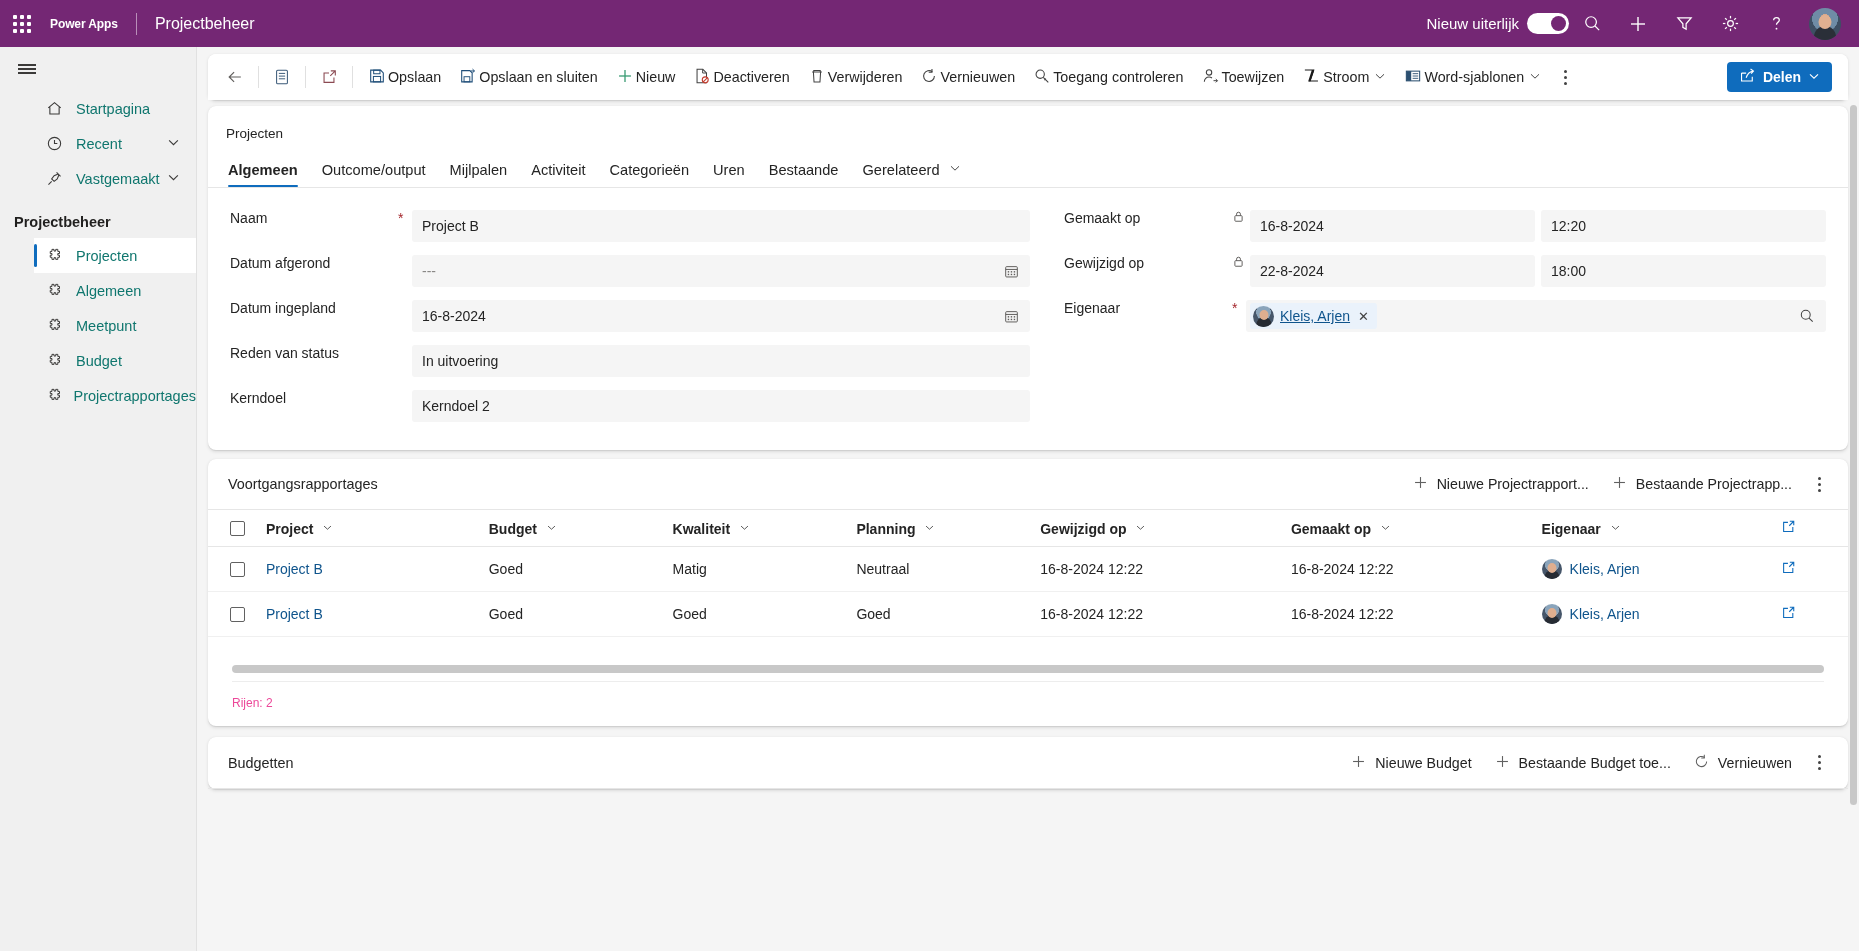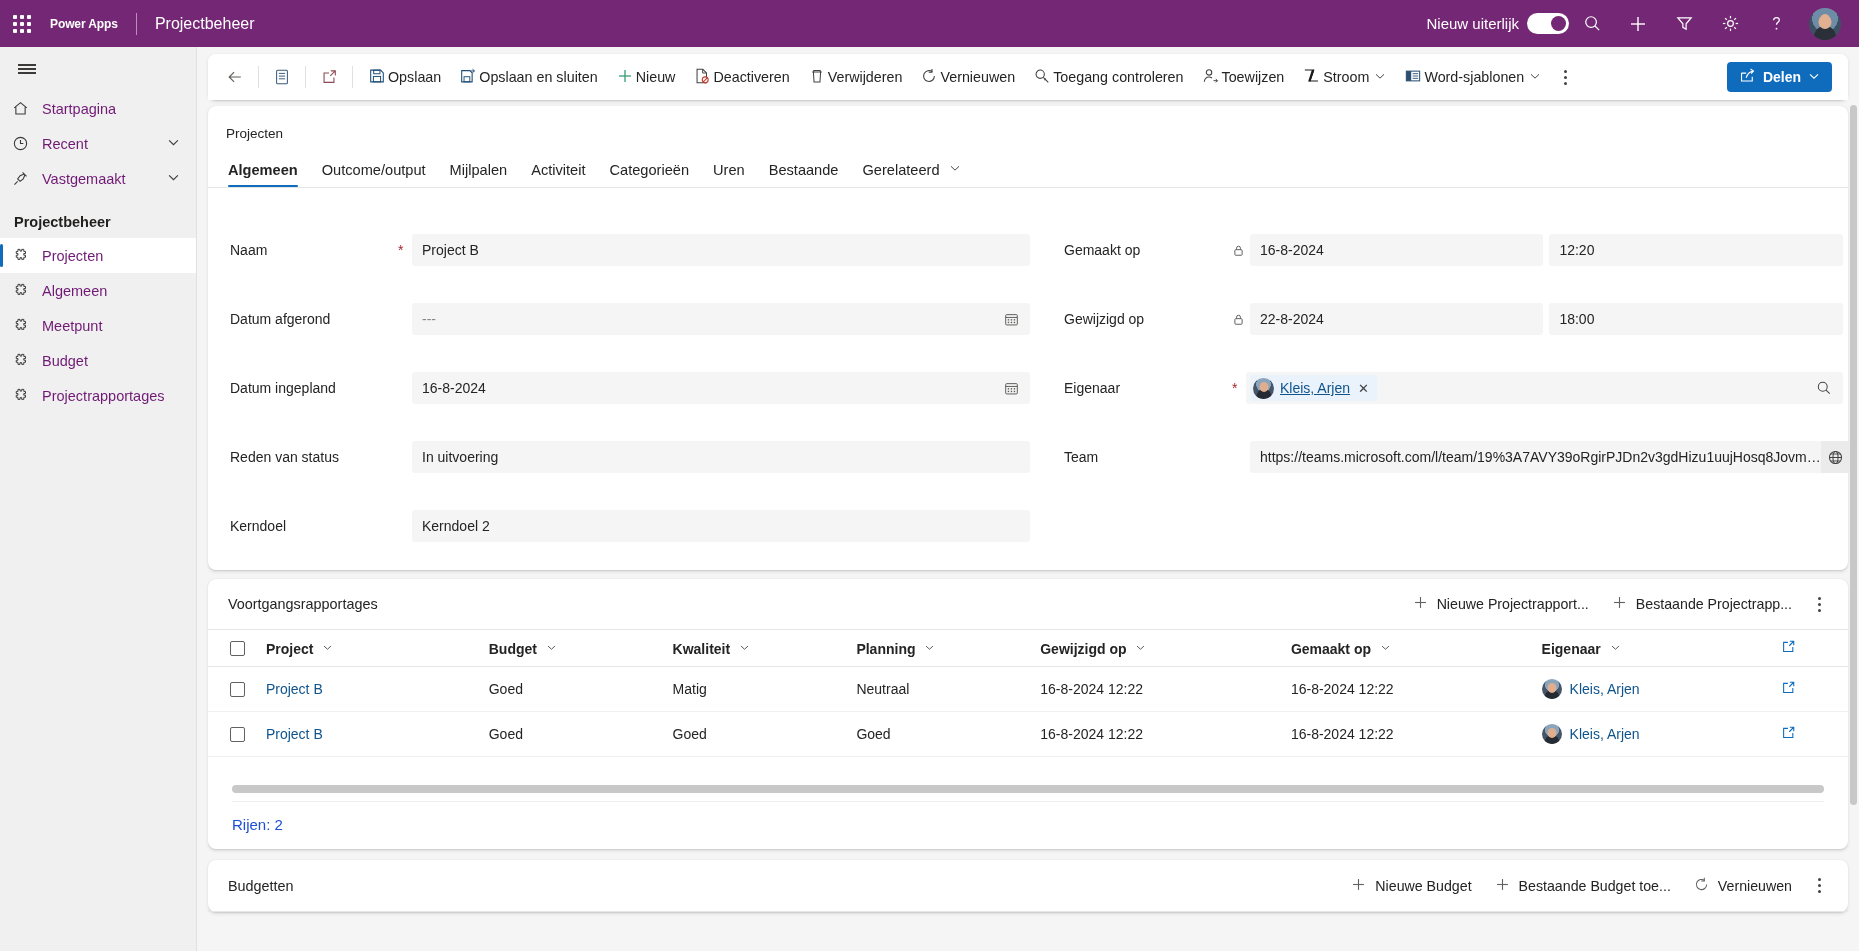--- a/index.html
+++ b/index.html
@@ -71,21 +71,21 @@
     border-right: 1px solid #e1e1e1; padding-top: 0;
   }
   .hamburger {
     height: 44px; display: flex; align-items: center; padding-left: 18px; cursor: pointer;
   }
   .hamburger span {
     display: block; width: 18px; height: 1.6px; background: #3b3a39; margin: 2.4px 0;
   }
   .nav-item {
     height: 35px; display: flex; align-items: center; padding-left: 12px;
-    font-size: 14.5px; color: #701a75; cursor: pointer; position: relative;
+    font-size: 14.5px; color: #0f766e; cursor: pointer; position: relative; margin-left: 34px;
   }
   .nav-item .nicon { width: 30px; display: flex; align-items: center; justify-content: flex-start; }
   .nav-item.selected { background: #ffffff; font-weight: 400; }
   .nav-item.selected::before {
     content: ""; position: absolute; left: 0; top: 6px; bottom: 6px; width: 3px;
     background: #0f6cbd; border-radius: 2px;
   }
   .nav-chev { margin-left: auto; margin-right: 16px; }
   .nav-group-title {
     font-size: 14.5px; font-weight: bold; color: #201f1e;
@@ -143,21 +143,21 @@
     content: ""; position: absolute; left: 2px; right: 12px; bottom: 0;
     height: 2.5px; background: #0f6cbd; border-radius: 2px;
   }
   .tab .chev { margin-left: 5px; display: inline-block; vertical-align: 1px; }
 
   
   .fields {
     display: grid; grid-template-columns: 800px 1fr; padding: 22px 22px 28px 22px; gap: 0 34px;
   }
   .fcol { display: flex; flex-direction: column; gap: 13px; }
-  .frow { display: flex; align-items: center; margin-top: 24px; }
+  .frow { display: flex; align-items: flex-start; }
   .flabel {
     width: 168px; flex: none; font-size: 14px; color: #242424; padding-right: 6px;
   }
   .req { color: #a4262c; font-size: 14px; width: 14px; flex: none; }
   .lockicon { width: 18px; flex: none; display:flex; align-items:center; }
   .fctl {
     flex: 1; height: 32px; background: #f5f5f5; border-radius: 3px;
     display: flex; align-items: center; padding: 0 8px 0 10px;
     font-size: 14px; color: #242424; cursor: text; min-width: 0;
   }
@@ -231,21 +231,21 @@
   .link { color: #0f548c; text-decoration: none; cursor: pointer; }
   .cell-owner { display: flex; align-items: center; gap: 8px; }
   .cell-owner .chip-av { width: 20px; height: 20px; }
   .cell-owner .oname { color: #0f548c; cursor: pointer; }
   .popout { cursor: pointer; }
   .sg-scroll { padding: 28px 24px 0 24px; }
   .sg-scrollbar {
     height: 8px; background: #c8c8c8; border-radius: 4px; width: 100%; cursor: pointer;
   }
   .sg-scroll-track { border-bottom: 1px solid #ededed; padding-bottom: 8px; }
-  .sg-footer { padding: 14px 0 6px 24px; font-size: 15px; color: #1d4ed8; }
+  .sg-footer { padding: 14px 0 6px 24px; font-size: 12px; color: #ec4899; }
 
   
   .budgetcard { margin-top: 11px; }
   .bg-head { height: 52px; display: flex; align-items: center; padding: 0 14px 0 20px; border-bottom: 1px solid #e6e6e6;}
 
   
   .pagescroll {
     position: absolute; right: 2px; top: 58px; width: 7px; height: 700px;
     background: #c8c8c8; border-radius: 4px; cursor: pointer;
   }
@@ -724,36 +724,20 @@
               </span>
               <span class="lookup-search">
                 <svg width="16" height="16" viewBox="0 0 18 18">
                     <circle cx="7.6" cy="7.6" r="5" fill="none" stroke="#424242" stroke-width="1.15"></circle>
                     <line x1="11.3" y1="11.3" x2="15.4" y2="15.4" stroke="#424242" stroke-width="1.15"></line>
                   </svg>
               </span>
             </div>
           </div>
 
-          <div class="frow">
-            <div class="flabel">Team</div>
-            <div class="lockicon"></div>
-            <div class="fctl url-ctl">
-              <span class="val">https://teams.microsoft.com/l/team/19%3A7AVY39oRgirPJDn2v3gdHizu1uujHosq8Jovm…</span>
-              <span class="url-globe">
-                <svg width="17" height="17" viewBox="0 0 18 18">
-                    <circle cx="9" cy="9" r="6.4" fill="none" stroke="#424242" stroke-width="1.1"></circle>
-                    <ellipse cx="9" cy="9" rx="2.7" ry="6.4" fill="none" stroke="#424242" stroke-width="1.1"></ellipse>
-                    <line x1="2.6" y1="9" x2="15.4" y2="9" stroke="#424242" stroke-width="1.1"></line>
-                    <line x1="3.7" y1="5.3" x2="14.3" y2="5.3" stroke="#424242" stroke-width="0.95"></line>
-                    <line x1="3.7" y1="12.7" x2="14.3" y2="12.7" stroke="#424242" stroke-width="0.95"></line>
-                  </svg>
-              </span>
-            </div>
-          </div>
         </div>
       </div>
     </div>
 
     <div class="card subgrid">
       <div class="sg-head">
         <div class="sg-title">Voortgangsrapportages</div>
         <div class="sg-actions">
           <div class="sg-act">
             <span>

